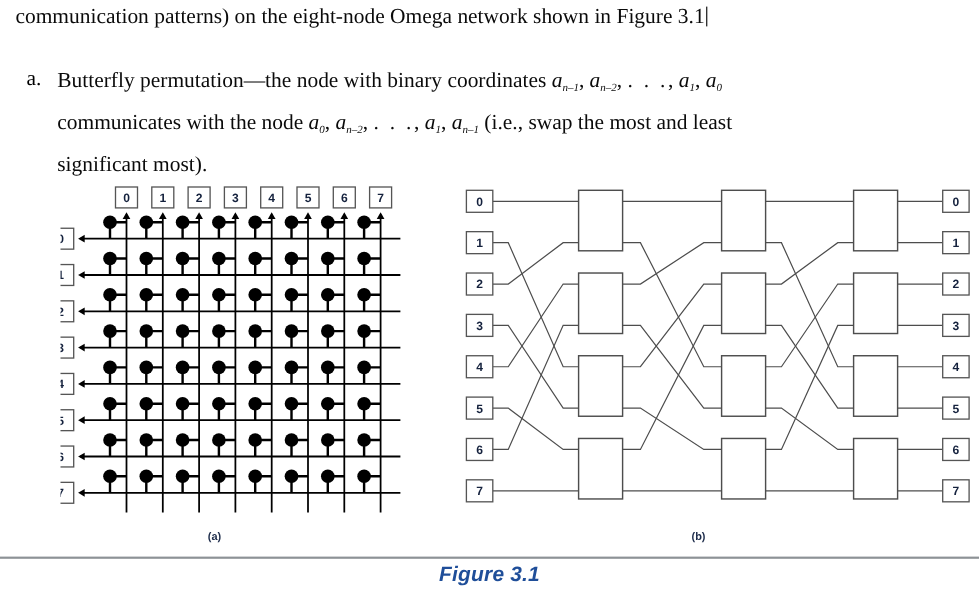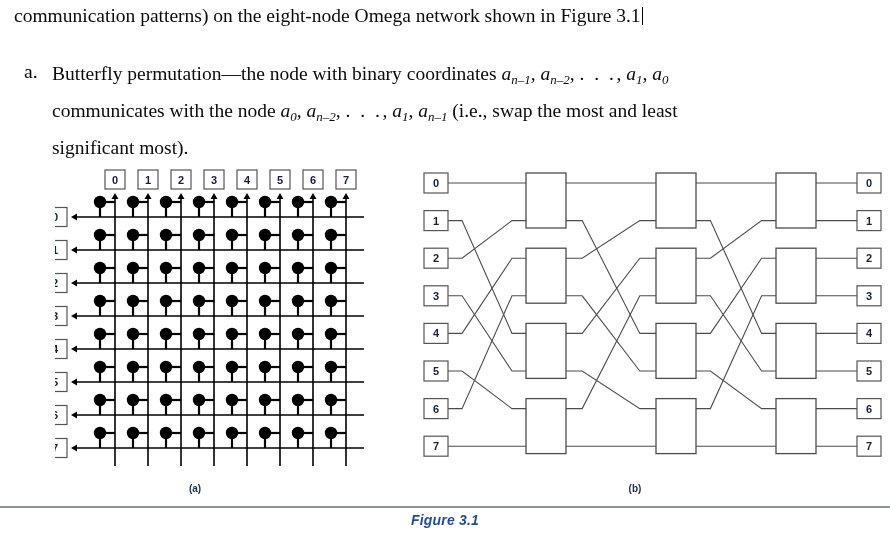--- a/index.html
+++ b/index.html
@@ -64,21 +64,21 @@
 
   
   .mvar {
     font-family: "Liberation Serif", serif;
     font-style: italic;
     font-size: 19.5px;
   }
   .msub {
     font-family: "Liberation Serif", serif;
     font-style: italic;
-    font-size: 13px;
+    font-size: 10px;
     vertical-align: -4px;
     letter-spacing: 0px;
   }
   .mdots { letter-spacing: 2.5px; }
 
   
   #figure-area {
     position: absolute;
     left: 0;
     top: 165px;
@@ -107,21 +107,21 @@
   }
   #figure-caption {
     position: absolute;
     left: 0px;
     top: 512px;
     width: 890px;
     text-align: center;
     font-family: "Liberation Sans", sans-serif;
     font-style: italic;
     font-weight: bold;
-    font-size: 14px;
+    font-size: 19px;
     color: #1f4e99;
     letter-spacing: 0.2px;
   }
 
   svg { display: block; }
   .label-text {
     font-family: "Liberation Sans", sans-serif;
     font-weight: bold;
     font-size: 11px;
     fill: #14213d;

